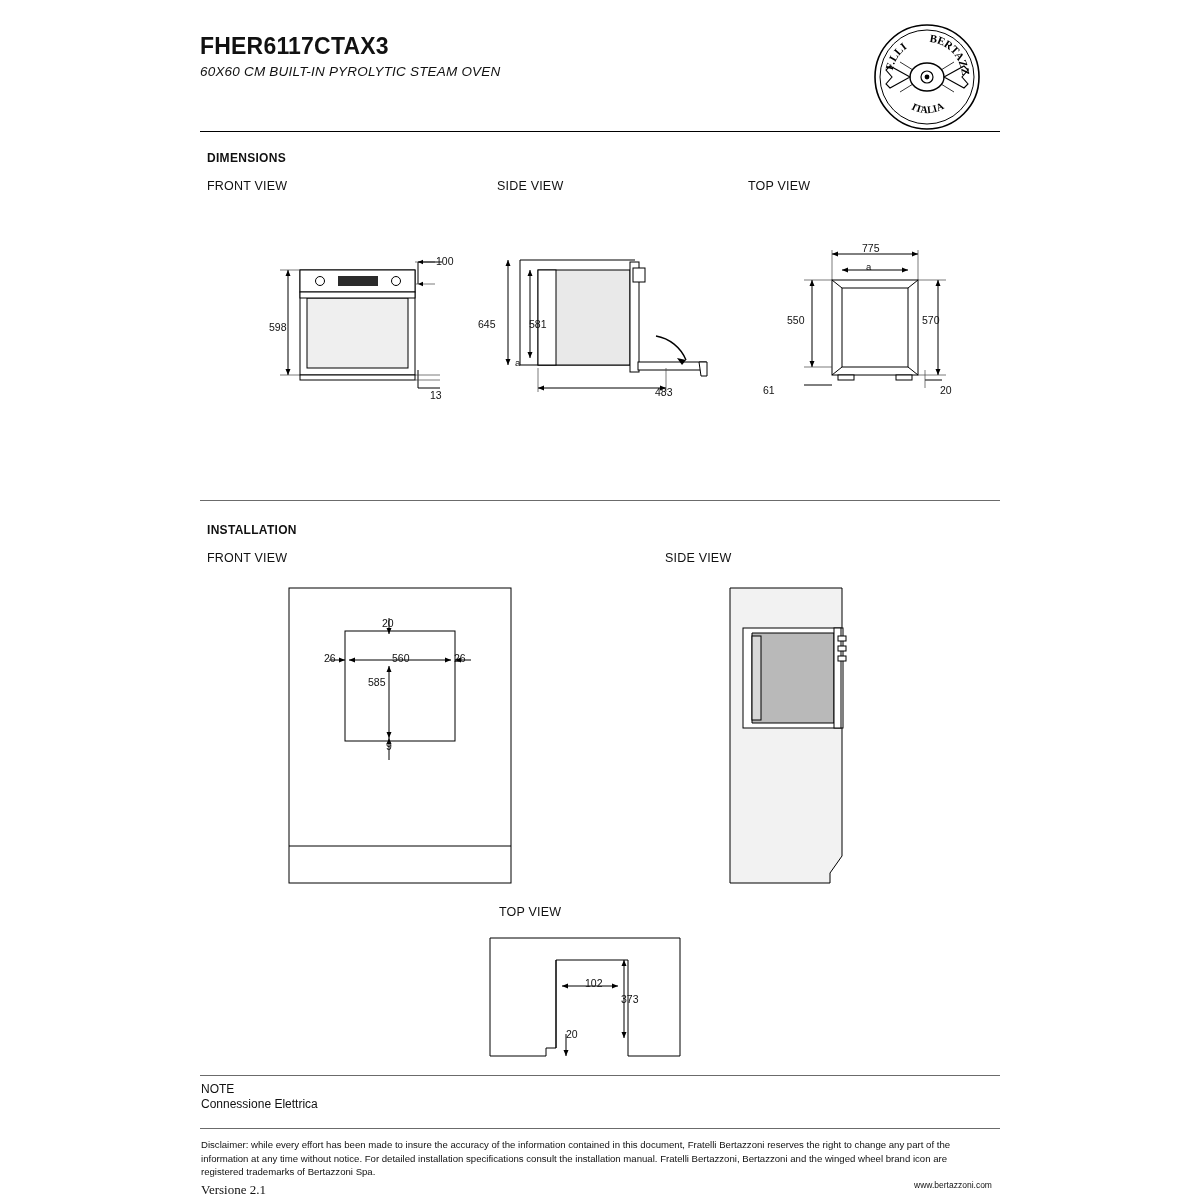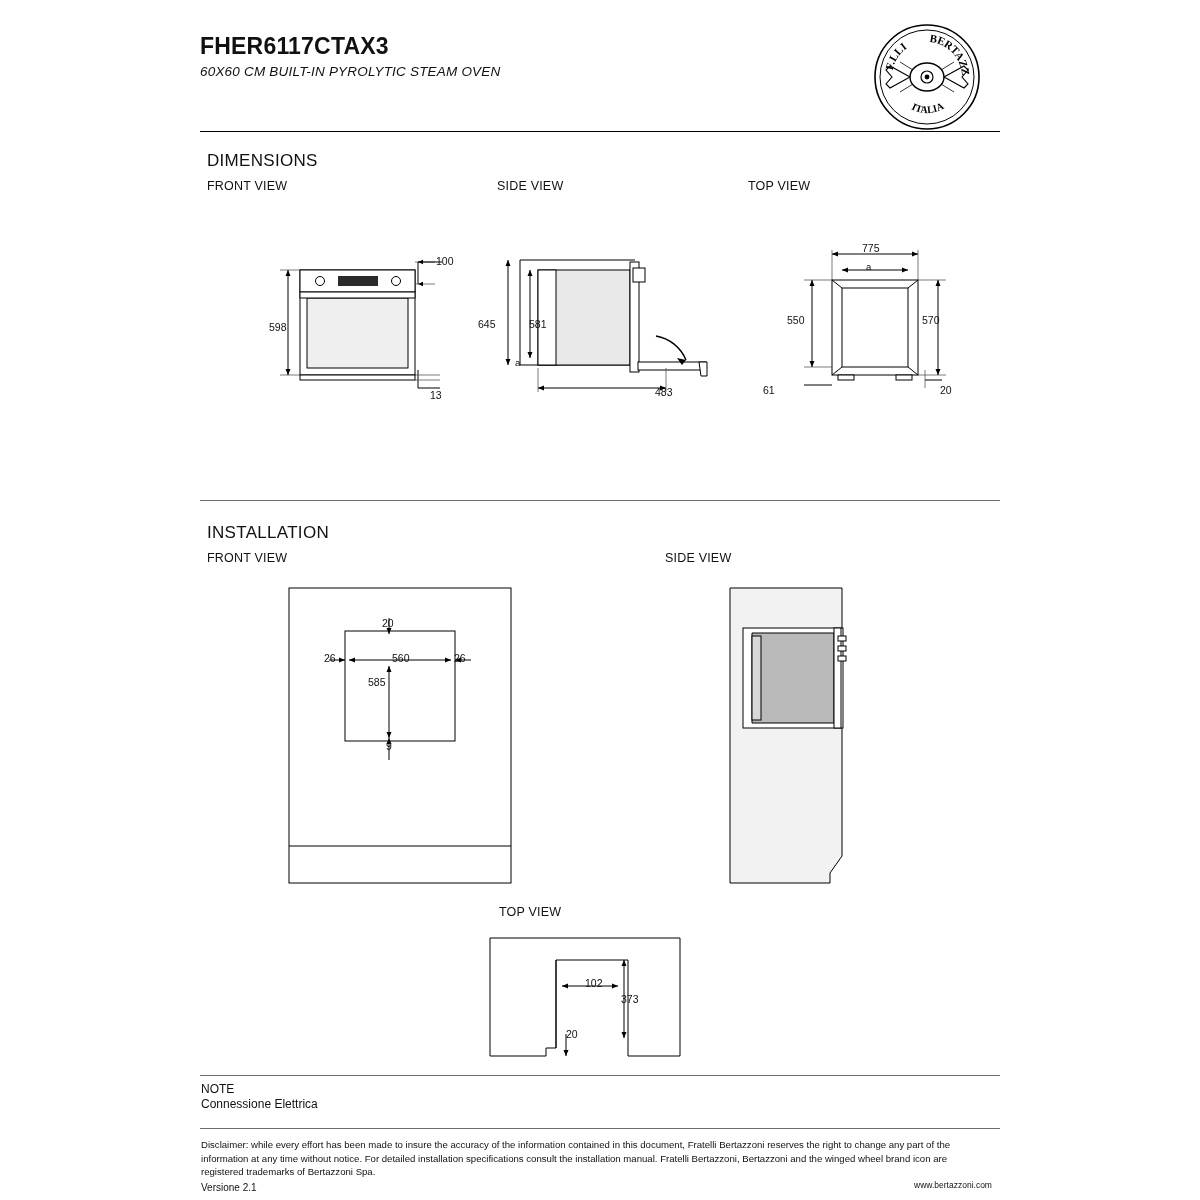--- a/index.html
+++ b/index.html
@@ -3,28 +3,28 @@
 <meta charset="utf-8">
 <style>
   html,body{margin:0;padding:0;background:#ffffff;}
   body{width:1200px;height:1200px;font-family:"Liberation Sans",sans-serif;color:#111;position:relative;overflow:hidden;}
   .page{position:absolute;left:0;top:0;width:1200px;height:868px;}
   .hrule{position:absolute;background:#000;height:1px;}
   .thinrule{position:absolute;background:#6b6b6b;height:1px;}
   .txt{position:absolute;white-space:nowrap;}
   .title{font-size:23px;font-weight:bold;letter-spacing:.2px;}
   .subtitle{font-size:13.5px;font-style:italic;letter-spacing:.2px;}
-  .sect{font-size:17px;font-weight:normal;letter-spacing:.3px;}
+  .sect{font-size:12px;font-weight:bold;letter-spacing:.3px;}
   .viewlbl{font-size:12.5px;letter-spacing:.2px;}
   .dim{font-size:10.5px;}
   .dimsm{font-size:9.5px;}
   .note-h{font-size:12px;}
   .note-b{font-size:12px;}
   .disc{font-size:9.6px;line-height:13.5px;}
-  .ver{font-size:10px;}
+  .ver{font-size:13px;font-family:Liberation Serif, serif;}
   .site{font-size:8.5px;}
   svg{position:absolute;overflow:visible;}
   .ln{stroke:#000;stroke-width:1;fill:none;}
   .ln2{stroke:#000;stroke-width:1.4;fill:none;}
   .lnt{stroke:#444;stroke-width:.7;fill:none;}
   .fillwhite{fill:#fff;stroke:#000;stroke-width:1;}
   .logo-wrap{position:absolute;}
 </style>
 </head>
 <body>

